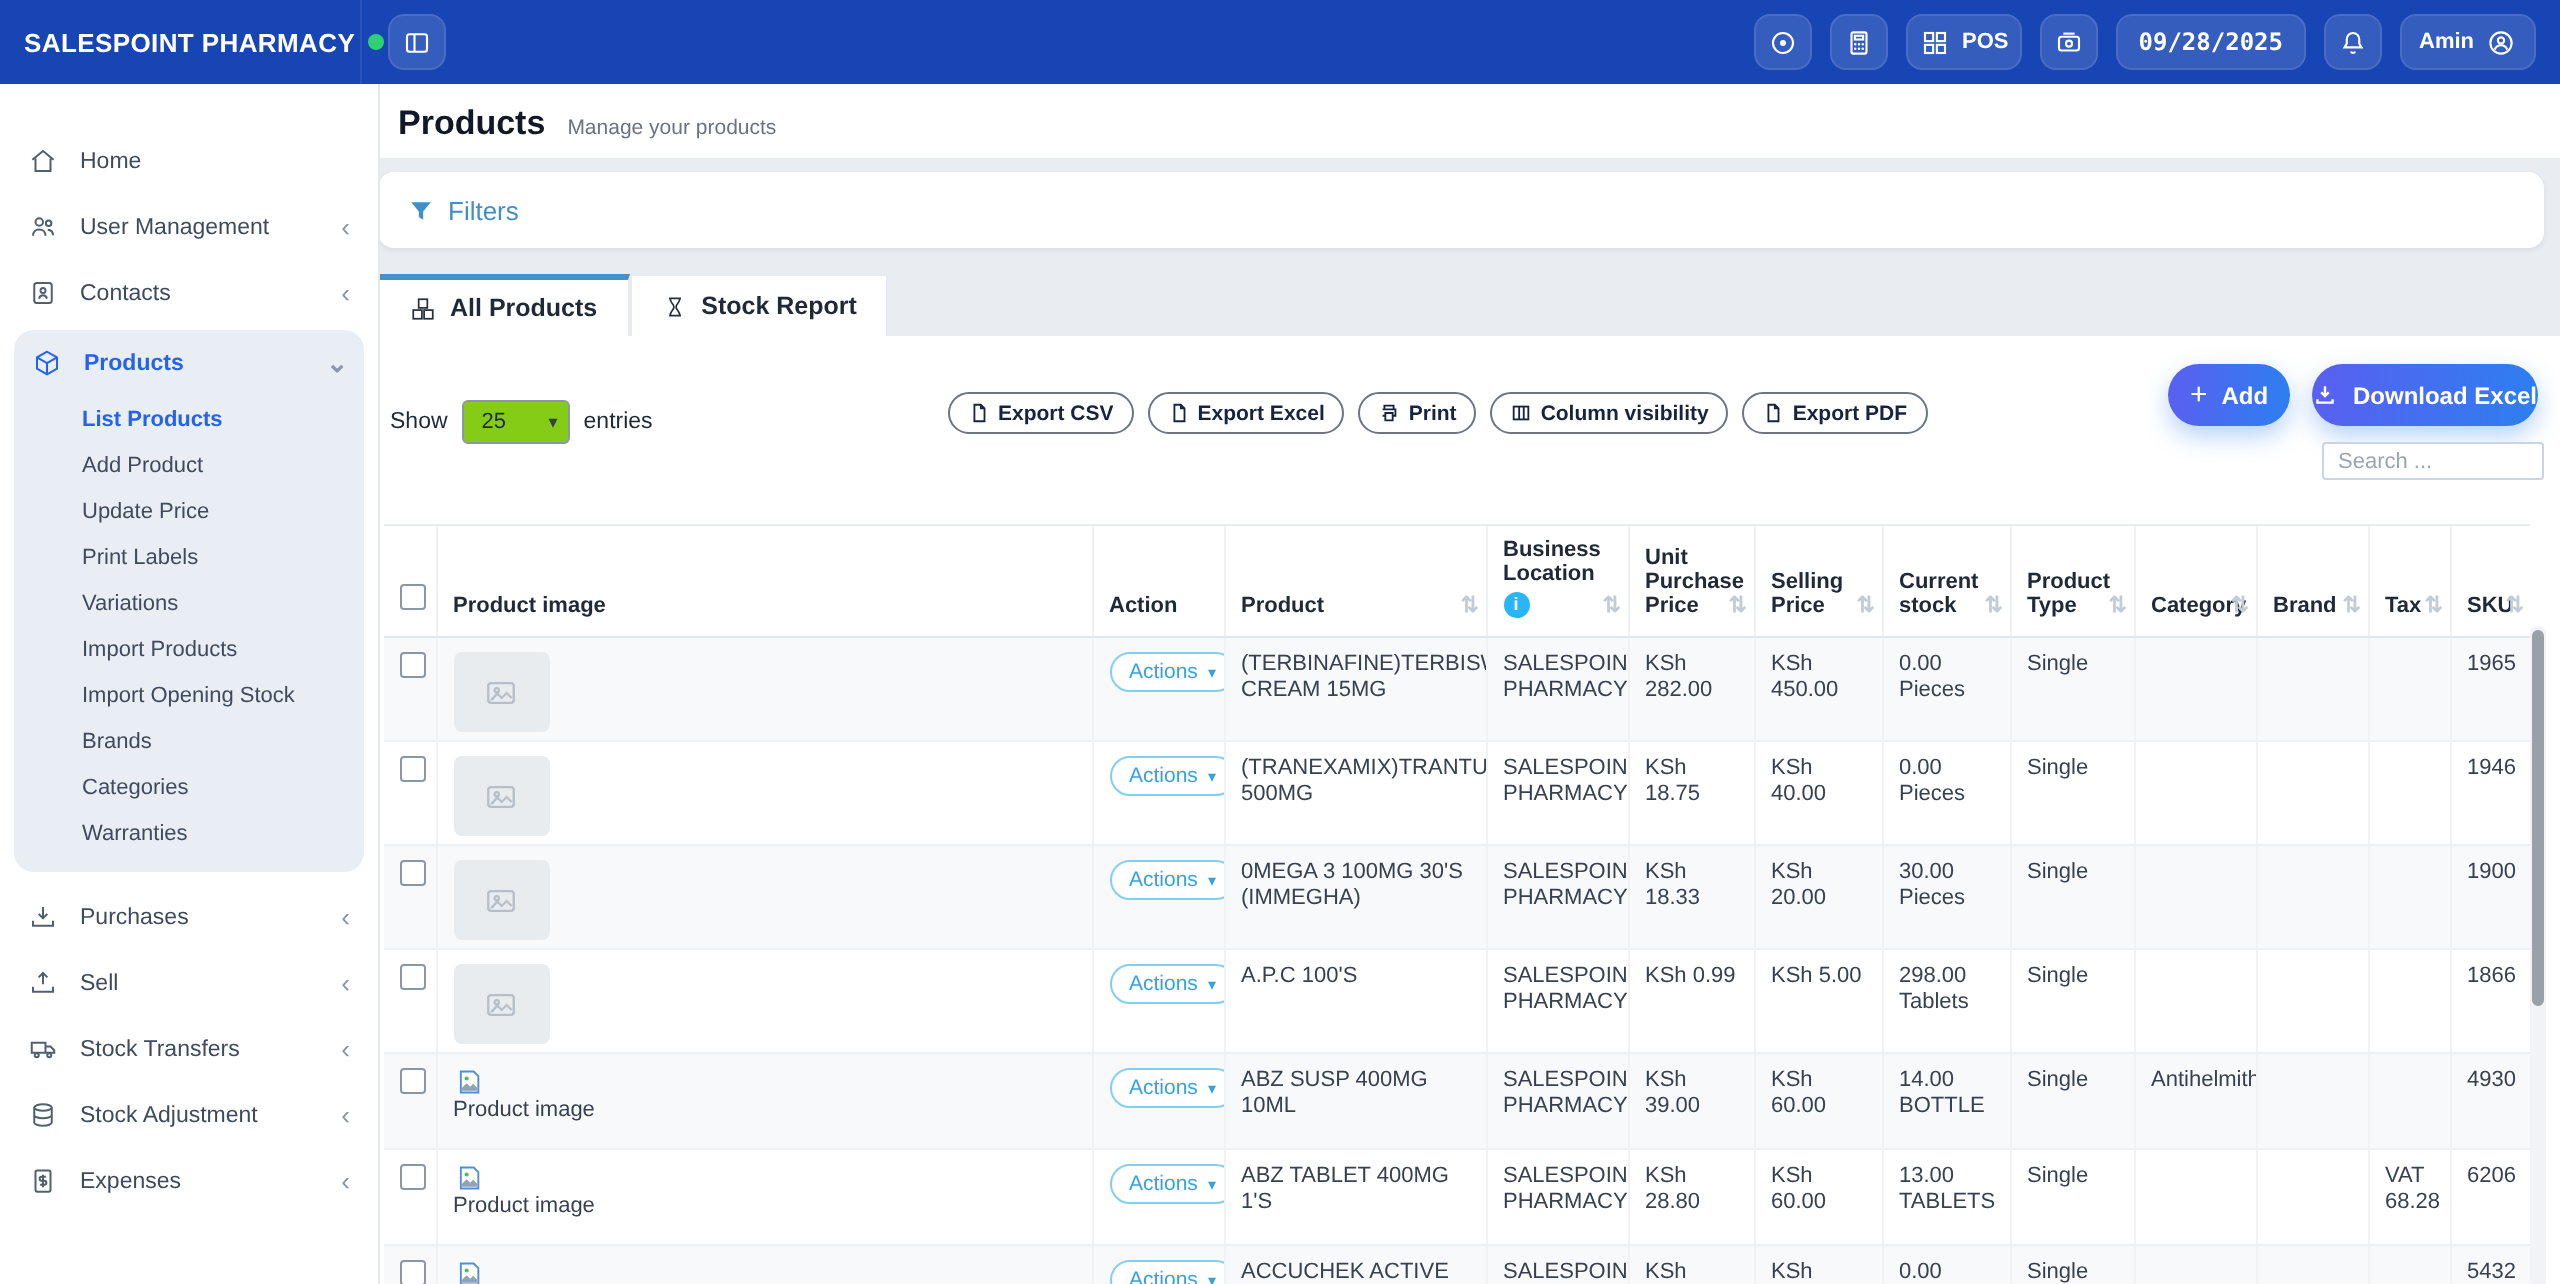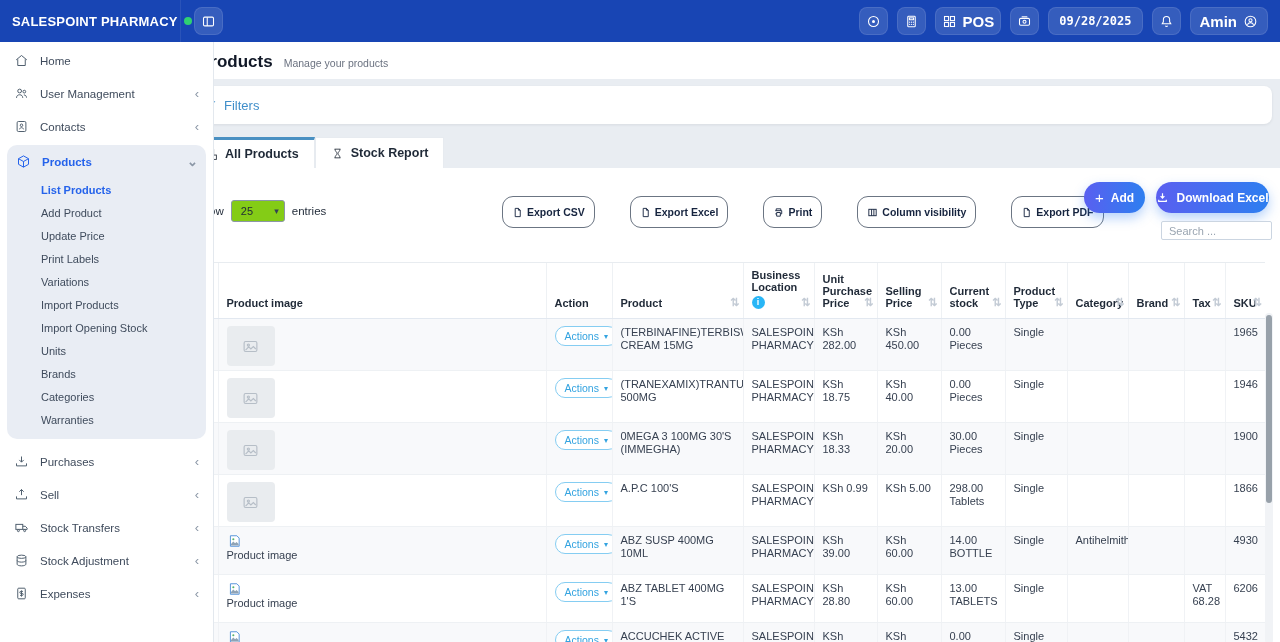--- a/index.html
+++ b/index.html
@@ -9,26 +9,26 @@
 
   
   .navbar { position:fixed; top:0; left:0; width:1280px; height:42px; background:#1845b4; display:flex; align-items:center; z-index:10; }
   .brand { width:181px; height:42px; display:flex; align-items:center; padding-left:12px; border-right:1px solid rgba(255,255,255,.08); }
   .brand-text { color:#fff; font-weight:bold; font-size:13px; letter-spacing:.2px; white-space:nowrap; }
   .brand-dot { width:8px; height:8px; border-radius:50%; background:#2fd072; margin-left:6px; flex:0 0 auto; }
   .nav-tile { height:28px; min-width:28px; border-radius:8px; background:rgba(255,255,255,.13); border:1px solid rgba(255,255,255,.10); color:#fff; display:flex; align-items:center; justify-content:center; gap:6px; padding:0 6px; cursor:pointer; }
   .nav-tile svg { width:15px; height:15px; stroke:#fff; fill:none; stroke-width:1.7; }
   .toggle-tile { margin-left:13px; }
   .nav-right { margin-left:auto; display:flex; align-items:center; gap:9px; padding-right:12px; }
-  .nav-label { color:#fff; font-weight:bold; font-size:15px; }
+  .nav-label { color:#fff; font-weight:bold; font-size:11px; }
   .date-pill { font-family:"DejaVu Sans Mono", monospace; font-size:12px; font-weight:bold; padding:0 10px; }
   .user-pill { padding:0 9px; }
 
   
-  .sidebar { position:fixed; top:42px; left:0; width:214px; bottom:0; background:#fff; border-right:1px solid #e3e8ee; padding-top:2px; overflow:hidden; z-index:5; }
+  .sidebar { position:fixed; top:42px; left:0; width:190px; bottom:0; background:#fff; border-right:1px solid #e3e8ee; padding-top:22px; overflow:hidden; z-index:5; }
   .side-item { height:33px; display:flex; align-items:center; padding:0 14px; font-size:11.5px; color:#3f4b5c; cursor:pointer; }
   .side-item .icon { width:15px; height:15px; margin-right:11px; color:#51606f; flex:0 0 auto; }
   .side-item .icon svg { width:15px; height:15px; stroke:currentColor; fill:none; stroke-width:1.6; }
   .side-item .chev { margin-left:auto; color:#8b97a6; font-size:13px; line-height:1; }
   .side-group { margin:2px 7px 6px 7px; background:#e9edf4; border-radius:10px; padding-bottom:8px; }
   .side-group .side-item { padding:0 8px 0 9px; color:#2563eb; font-weight:bold; }
   .side-group .side-item .icon { color:#2563eb; }
   .sub-item { height:23px; display:flex; align-items:center; padding-left:34px; font-size:11px; color:#3f4b5c; cursor:pointer; }
   .sub-item.active { color:#2563eb; font-weight:bold; }
 
@@ -48,21 +48,21 @@
   .tab .icon { width:13px; height:13px; color:#27303c; }
   .tab .icon svg { width:13px; height:13px; }
   .tab.active { border-top:3px solid #4a90c2; }
 
   
   .panel { background:#fff; height:476px; position:relative; overflow:hidden; }
   .show-entries { position:absolute; left:14px; top:32px; display:flex; align-items:center; gap:7px; font-size:11.5px; color:#1f2937; }
   .select-box { width:54px; height:22px; border:1px solid #8b97a6; border-radius:3px; display:flex; align-items:center; justify-content:space-between; padding:0 5px 0 9px; font-size:11px; color:#1f2937; cursor:pointer; background:#84cc16; }
   .select-box .caret { font-size:9px; color:#334155; }
   .export-group { position:absolute; left:293px; top:28px; display:flex; gap:7px; }
-  .export-btn { height:32px; border:1.3px solid #6b7583; border-radius:11px; background:#fff; display:flex; align-items:center; gap:4px; padding:0 9px; font-size:10.5px; font-weight:bold; color:#16243f; cursor:pointer; font-family:inherit;margin-left:28px; }
+  .export-btn { height:21px; border:1.3px solid #6b7583; border-radius:11px; background:#fff; display:flex; align-items:center; gap:4px; padding:0 9px; font-size:10.5px; font-weight:bold; color:#16243f; cursor:pointer; font-family:inherit; }
   .export-btn .icon { width:11px; height:11px; color:#16243f; }
   .export-btn .icon svg { width:11px; height:11px; stroke:currentColor; fill:none; stroke-width:2; }
   .grad-btn { position:absolute; height:31px; border:none; border-radius:16px; background:linear-gradient(93deg,#5a5ff0 0%,#2d7ff0 100%); color:#fff; font-weight:bold; font-size:12px; display:flex; align-items:center; justify-content:center; gap:7px; cursor:pointer; box-shadow:0 5px 12px rgba(45,127,240,.35); font-family:inherit; }
   .add-btn { left:903px; top:14px; width:61px; }
   .dl-btn { left:975px; top:14px; width:113px; }
   .grad-btn .icon svg { width:13px; height:13px; stroke:#fff; fill:none; stroke-width:2.2; }
   .plus-glyph { font-size:15px; font-weight:normal; line-height:1; }
   .search-input { position:absolute; left:980px; top:53px; width:111px; height:19px; border:1px solid #cbd5e1; border-radius:2px; font-size:11px; padding:0 7px; color:#334155; font-family:inherit; }
   .search-input::placeholder { color:#9aa5b1; }
 
@@ -207,21 +207,20 @@
         <span class="lbl">Products</span>
         <span class="chev">⌄</span>
       </div>
       <div class="sub-item active">List Products</div>
       <div class="sub-item">Add Product</div>
       <div class="sub-item">Update Price</div>
       <div class="sub-item">Print Labels</div>
       <div class="sub-item">Variations</div>
       <div class="sub-item">Import Products</div>
       <div class="sub-item">Import Opening Stock</div>
-      <div class="sub-item">Units</div>
       <div class="sub-item">Brands</div>
       <div class="sub-item">Categories</div>
       <div class="sub-item">Warranties</div>
     </div>
     <div class="side-item">
       <span class="icon">
         <svg viewBox="0 0 24 24" width="15" height="15" fill="none" stroke="currentColor" stroke-width="1.6">
           <path d="M12 4v9M8.5 9.5 12 13l3.5-3.5M4 15v4h16v-4"></path>
         </svg>
       </span>

